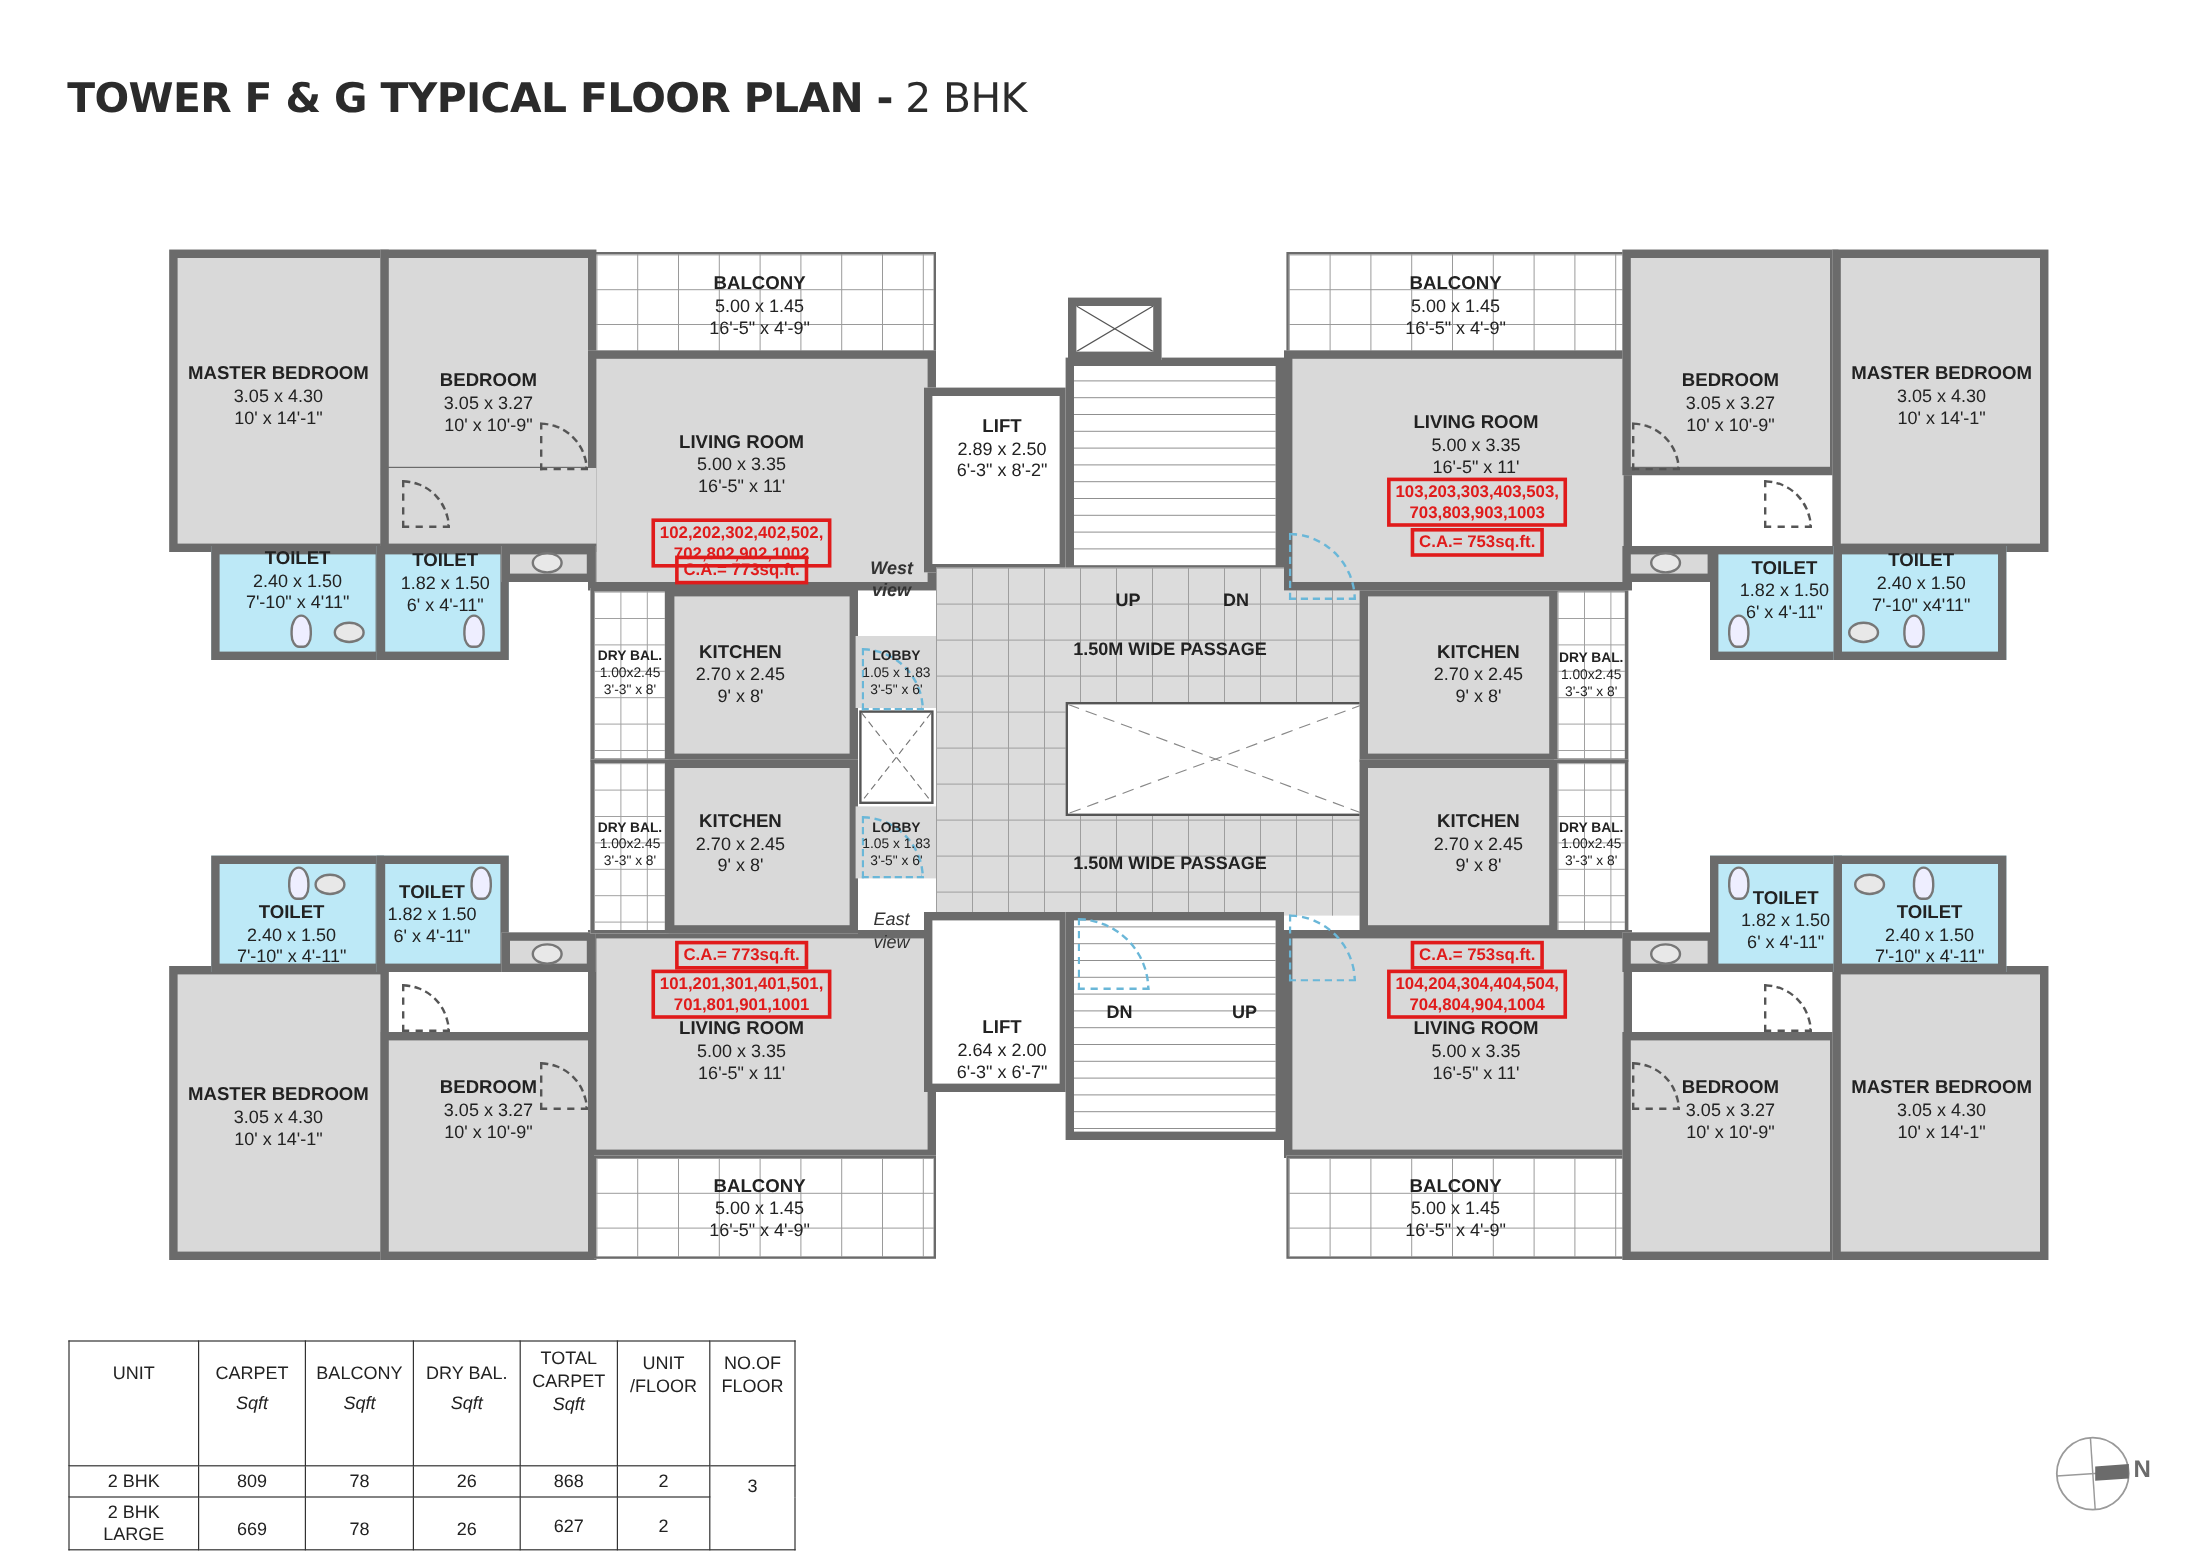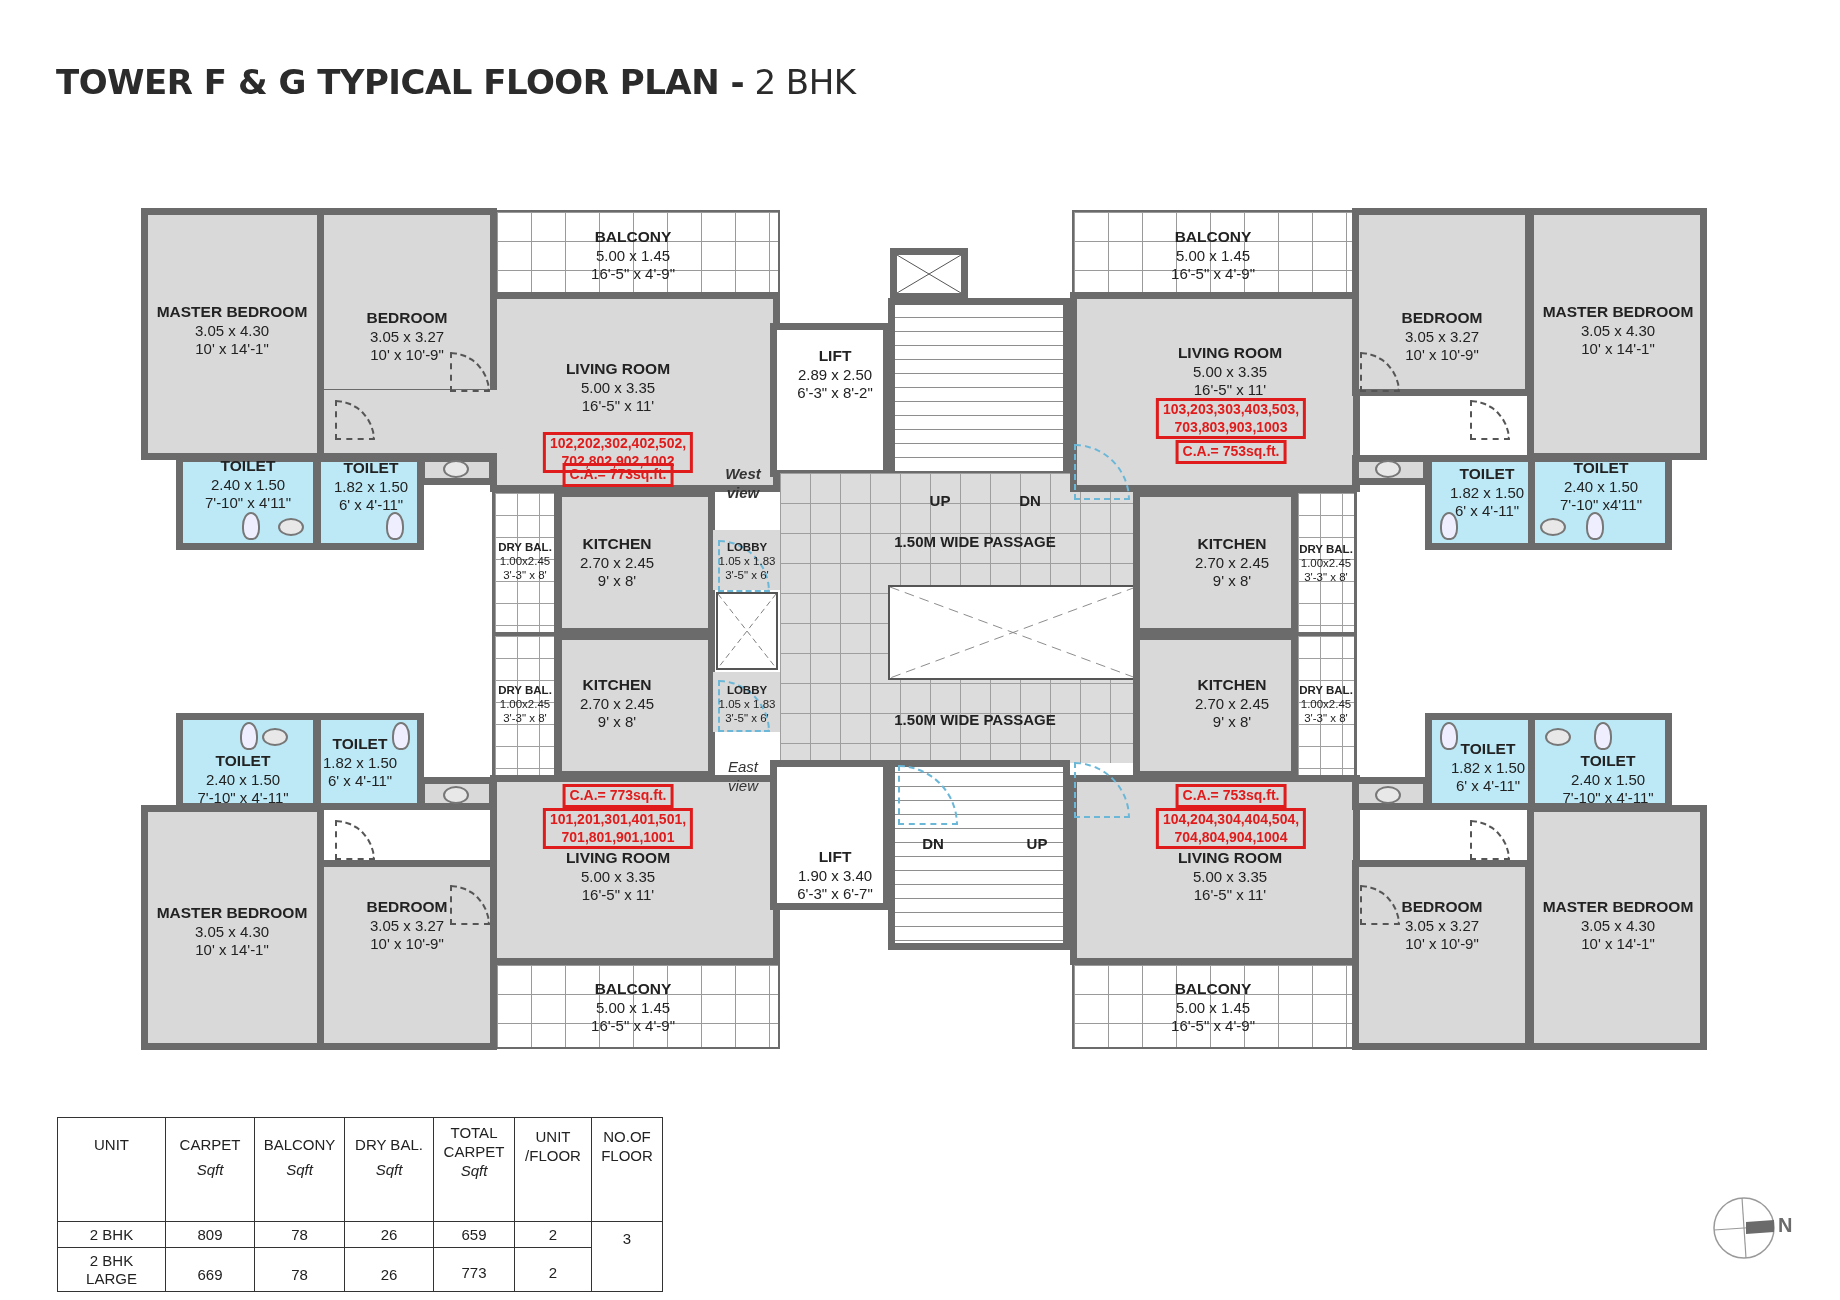--- a/index.html
+++ b/index.html
@@ -244,21 +244,21 @@
     <span class="n">LIFT</span>
     <span>2.89 x 2.50</span><br>
     <span>6'-3" x 8'-2"</span>
   </div>
   <div class="label" style="left:940px;top:492px;font-weight:bold;">UP</div>
   <div class="label" style="left:1030px;top:492px;font-weight:bold;">DN</div>
   <div class="label" style="left:975px;top:533px;font-weight:bold;">1.50M WIDE PASSAGE</div>
   <div class="label" style="left:975px;top:711px;font-weight:bold;">1.50M WIDE PASSAGE</div>
   <div class="label" style="left:835px;top:848px;">
     <span class="n">LIFT</span>
-    <span>1.90 x 3.40</span><br>
+    <span>2.64 x 2.00</span><br>
     <span>6'-3" x 6'-7"</span>
   </div>
   <div class="label" style="left:933px;top:835px;font-weight:bold;">DN</div>
   <div class="label" style="left:1037px;top:835px;font-weight:bold;">UP</div>
 
   <div class="label" style="left:1213px;top:228px;">
     <span class="n">BALCONY</span>
     <span>5.00 x 1.45</span><br>
     <span>16'-5" x 4'-9"</span>
   </div>
@@ -402,30 +402,30 @@
     <td class="h" style="width:80px;"><span id="h3">DRY BAL.</span><span class="u" id="u3">Sqft</span></td>
     <td class="h" style="width:72px;padding-top:6px;"><span id="h4">TOTAL<br>CARPET</span><span class="u" id="u4" style="margin-top:0;">Sqft</span></td>
     <td class="h" style="width:68px;padding-top:10px;"><span id="h5">UNIT<br>/FLOOR</span></td>
     <td class="h" style="width:62px;padding-top:10px;"><span id="h6">NO.OF<br>FLOOR</span></td>
   </tr>
   <tr style="height:26px;">
     <td>2 BHK</td>
     <td>809</td>
     <td>78</td>
     <td>26</td>
-    <td>659</td>
+    <td>868</td>
     <td>2</td>
     <td rowspan="2" style="vertical-align:top;padding-top:8px;">3</td>
   </tr>
   <tr style="height:44px;">
     <td id="r1unit" style="line-height:1.2;">2 BHK<br>LARGE</td>
     <td style="padding-top:10px;">669</td>
     <td style="padding-top:10px;">78</td>
     <td style="padding-top:10px;">26</td>
-    <td style="padding-top:6px;">773</td>
+    <td style="padding-top:6px;">627</td>
     <td style="padding-top:6px;">2</td>
   </tr>
 </tbody>
   </table>
 
 <div class="compass">
   <svg viewBox="0 0 80 80" width="80" height="80">
     <circle cx="36" cy="40" r="30" fill="none" stroke="#9a9a9a" stroke-width="1.5"></circle>
     <line x1="34" y1="10" x2="38" y2="70" stroke="#9a9a9a" stroke-width="1.2"></line>
     <line x1="6" y1="42" x2="66" y2="38" stroke="#9a9a9a" stroke-width="1.2"></line>

